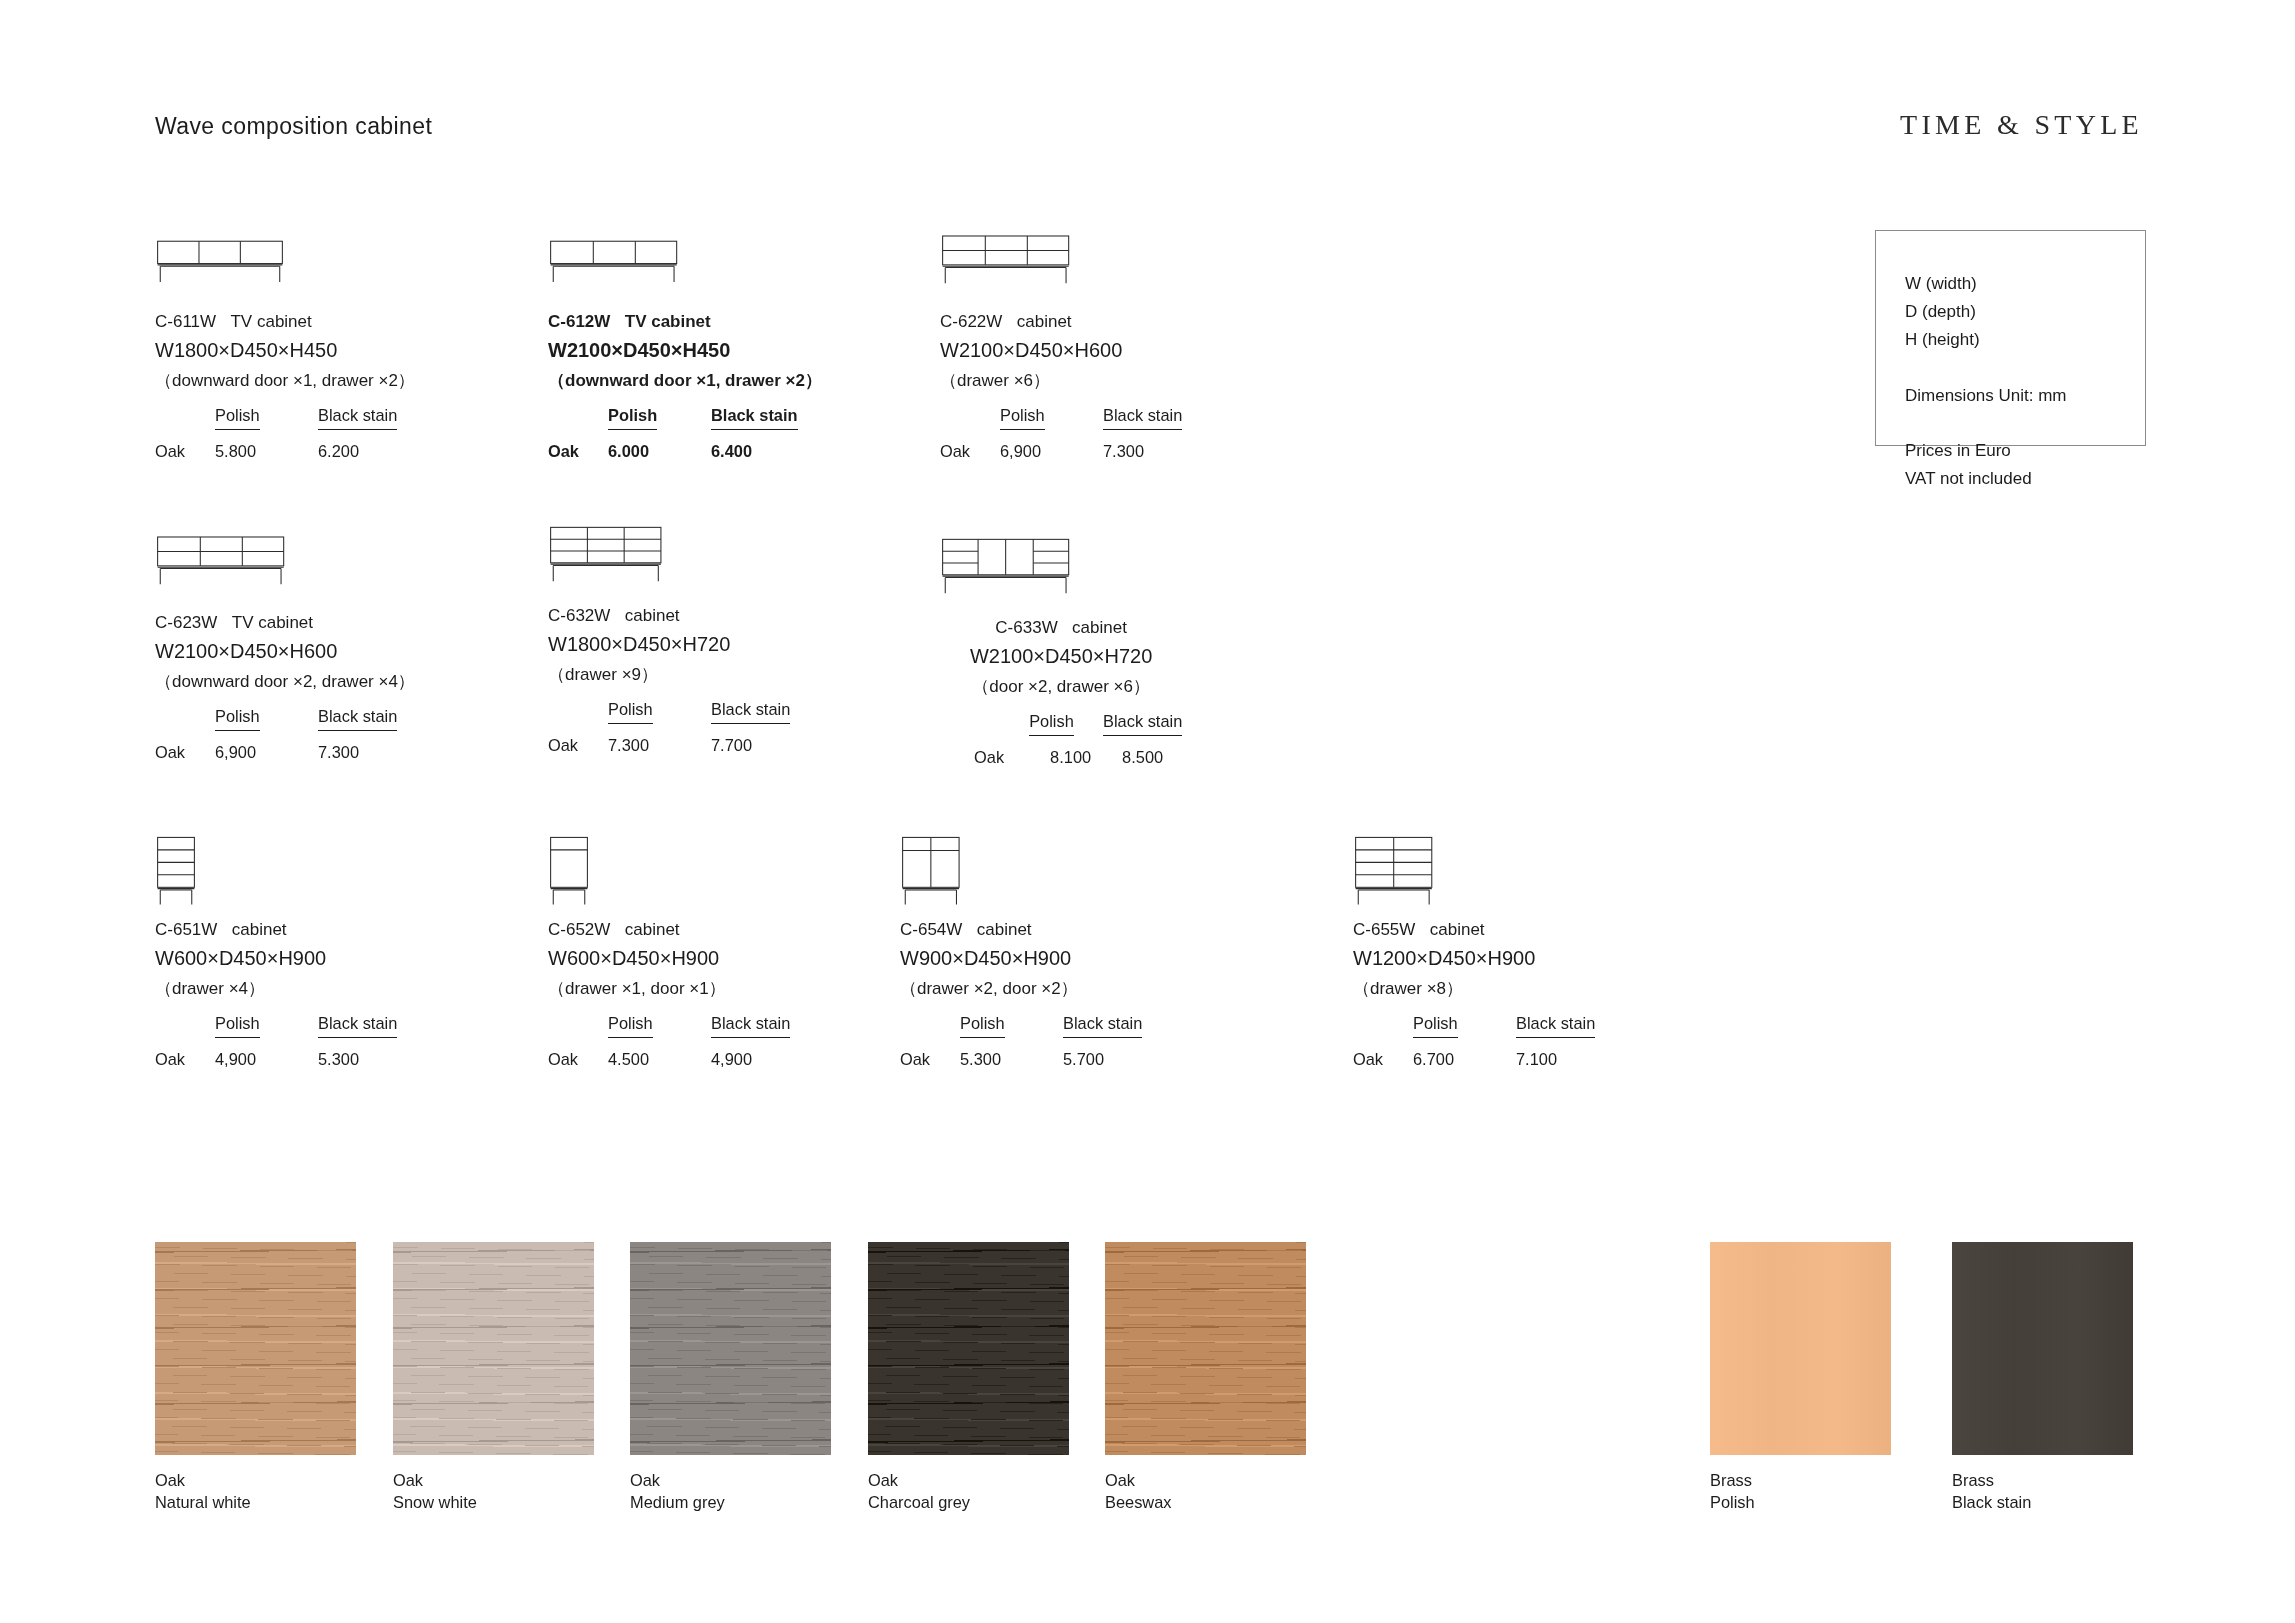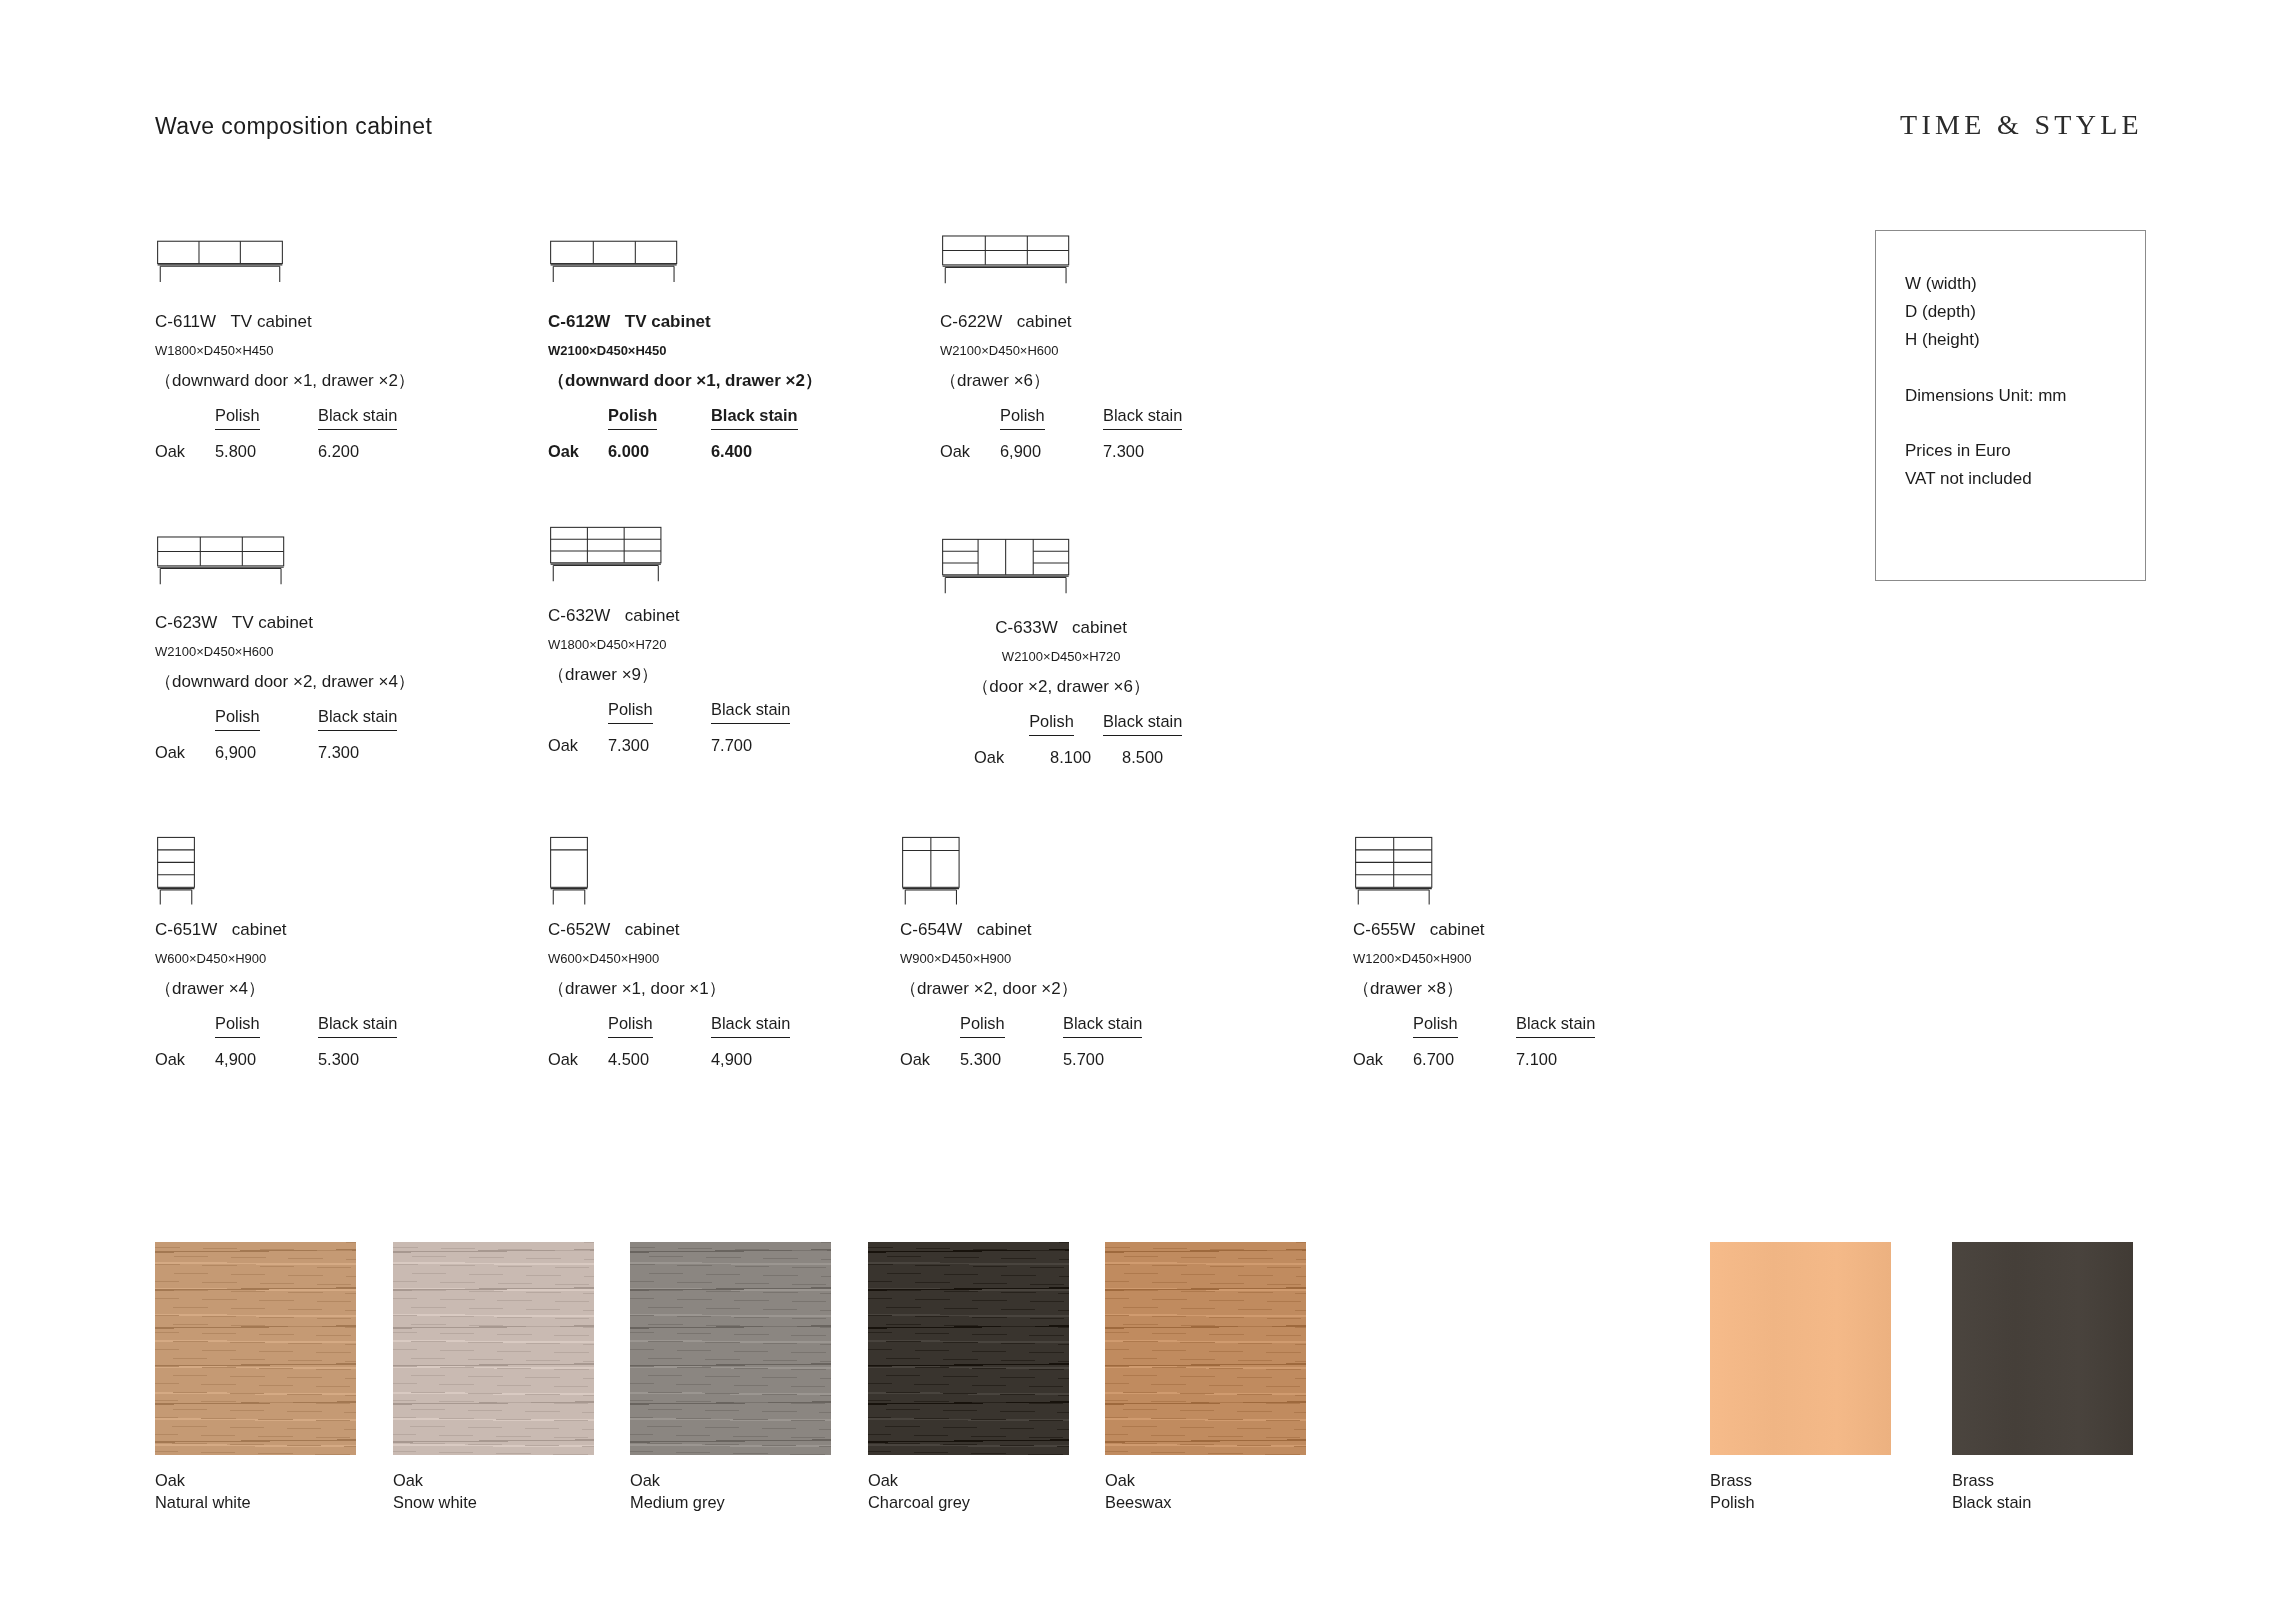--- a/index.html
+++ b/index.html
@@ -36,21 +36,21 @@
     color: #2b2b2b;
     white-space: nowrap;
   }
 
   
   #legend-box {
     position: absolute;
     left: 1875px;
     top: 230px;
     width: 271px;
-    height: 351px;
+    height: 216px;
     border: 1.3px solid #8b8b8b;
     box-sizing: border-box;
   }
   #legend-box .legend-inner {
     padding: 39px 0 0 29px;
   }
   #legend-box .legend-line {
     font-size: 17px;
     line-height: 28px;
     color: #1c1c1c;
@@ -67,21 +67,21 @@
     display: block;
   }
   .product .pname {
     font-size: 17px;
     line-height: 29.4px;
     white-space: nowrap;
     color: #1c1c1c;
   }
   .product .pname .code { margin-right: 14.4px; }
   .product .pdims {
-    font-size: 13px;
+    font-size: 20px;
     line-height: 29.4px;
     white-space: nowrap;
     color: #1c1c1c;
   }
   .product .pconfig {
     font-size: 17px;
     line-height: 29.4px;
     white-space: nowrap;
     color: #1c1c1c;
   }

